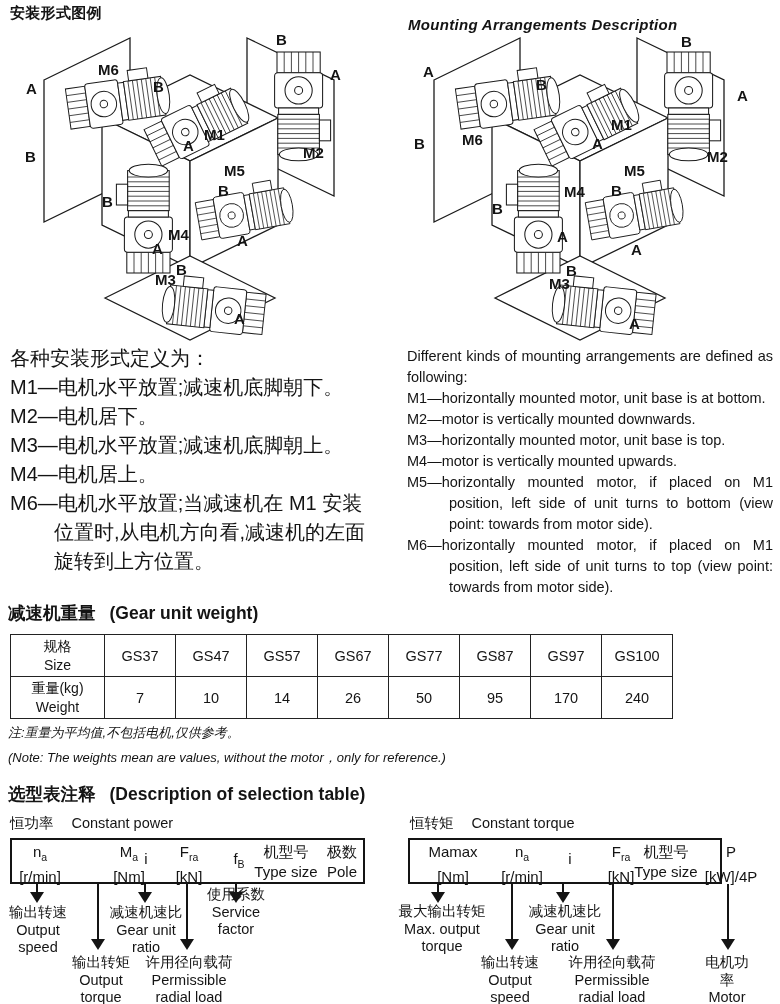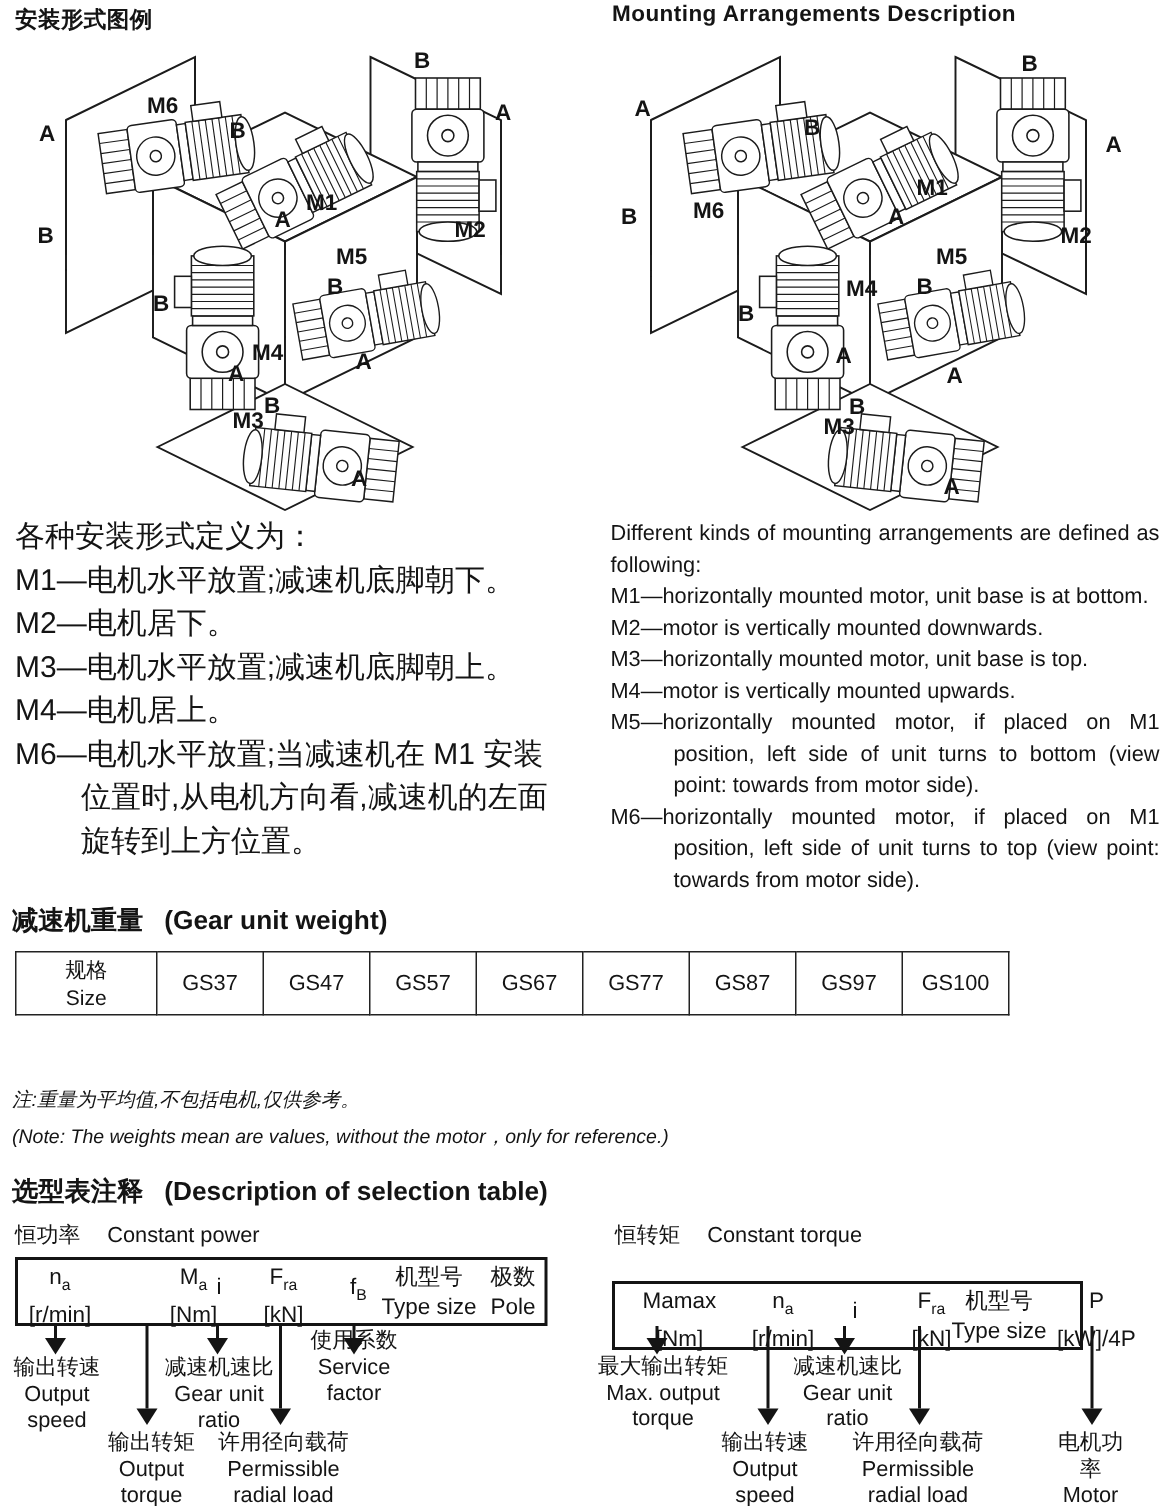--- a/index.html
+++ b/index.html
@@ -48,21 +48,21 @@
            font-family:"Liberation Sans",sans-serif;}
   .lineart{fill:#fff;stroke:#1c1c1c;stroke-width:1.3;}
   .hatch{fill:none;stroke:#1c1c1c;stroke-width:1;}
 </style>
 </head>
 <body>
 
 <div class="page">
 
   <div class="abs h1" style="left:10px;top:4px;">安装形式图例</div>
-  <div class="abs h1" style="left:408px;top:1px;">Mounting Arrangements Description</div>
+  <div class="abs h1" style="left:408px;top:16px;font-style:italic;">Mounting Arrangements Description</div>
 
   <svg class="abs" style="left:2px;top:18px;" width="385" height="326" viewBox="0 0 385 326">
     <defs>
       <g id="gm">
         <rect class="lineart" x="-30" y="16" width="26" height="54"></rect>
         <path class="hatch" d="M-30 25h26M-30 34h26M-30 43h26M-30 52h26M-30 61h26"></path>
         <rect class="lineart" x="-4" y="13" width="44" height="60" rx="4"></rect>
         <circle class="lineart" cx="18" cy="43" r="17"></circle>
         <circle class="lineart" cx="18" cy="43" r="5"></circle>
         <rect class="lineart" x="40" y="18" width="8" height="50"></rect>
@@ -188,20 +188,34 @@
       </td>
       <td>GS37</td>
       <td>GS47</td>
       <td>GS57</td>
       <td>GS67</td>
       <td>GS77</td>
       <td>GS87</td>
       <td>GS97</td>
       <td>GS100</td>
     </tr>
+    <tr>
+      <td>
+        <div class="l2">重量(kg)</div>
+        <div class="l2">Weight</div>
+      </td>
+      <td>7</td>
+      <td>10</td>
+      <td>14</td>
+      <td>26</td>
+      <td>50</td>
+      <td>95</td>
+      <td>170</td>
+      <td>240</td>
+    </tr>
   </tbody>
     </table>
 
   <div class="abs note-line" style="left:8px;top:724px;">注:重量为平均值,不包括电机,仅供参考。</div>
   <div class="abs sec-title" style="left:8px;top:782px;">
     <span>选型表注释</span><span class="en-part">(Description of selection table)</span>
   </div>
 
   <div class="abs note-line" style="left:8px;top:749px;">(Note: The weights mean are values, without the motor，only for reference.)</div>
 
@@ -282,21 +296,21 @@
 radial load</div>
     </div>
     <div class="callout" style="left:228px;top:48px;">
       <div class="cn">使用系数</div>
       <div class="en">Service
 factor</div>
     </div>
   </div>
 
   <div class="cwrap" style="left:405px;top:838px;">
-    <div class="cbox" style="left:3px;width:314px;margin-top:16px;">
+    <div class="cbox" style="left:3px;width:314px;">
       <div class="ccell" style="left:43px;">
         <div><span>Mamax</span><sub></sub></div>
         <div>[Nm]</div>
       </div>
       <div class="ccell" style="left:112px;">
         <div><span>n</span><sub>a</sub></div>
         <div>[r/min]</div>
       </div>
       <div class="ccell mid" style="left:160px;">
         <div><span>i</span><sub></sub></div>

